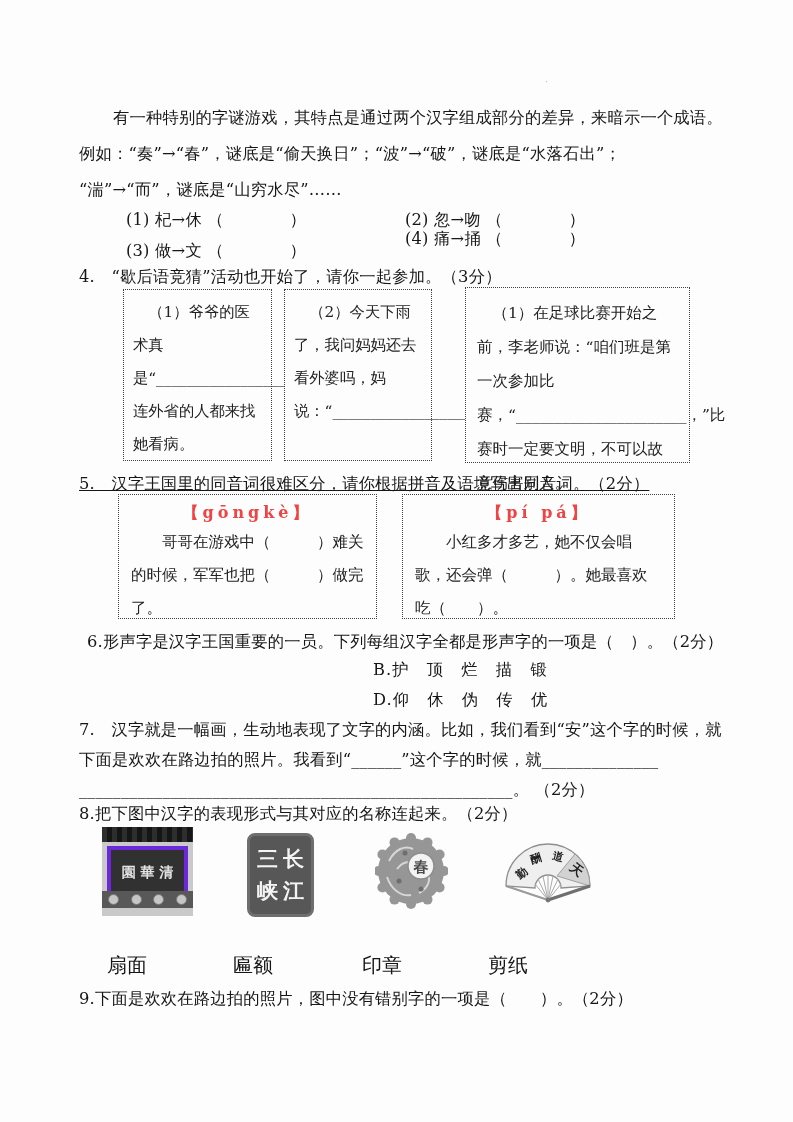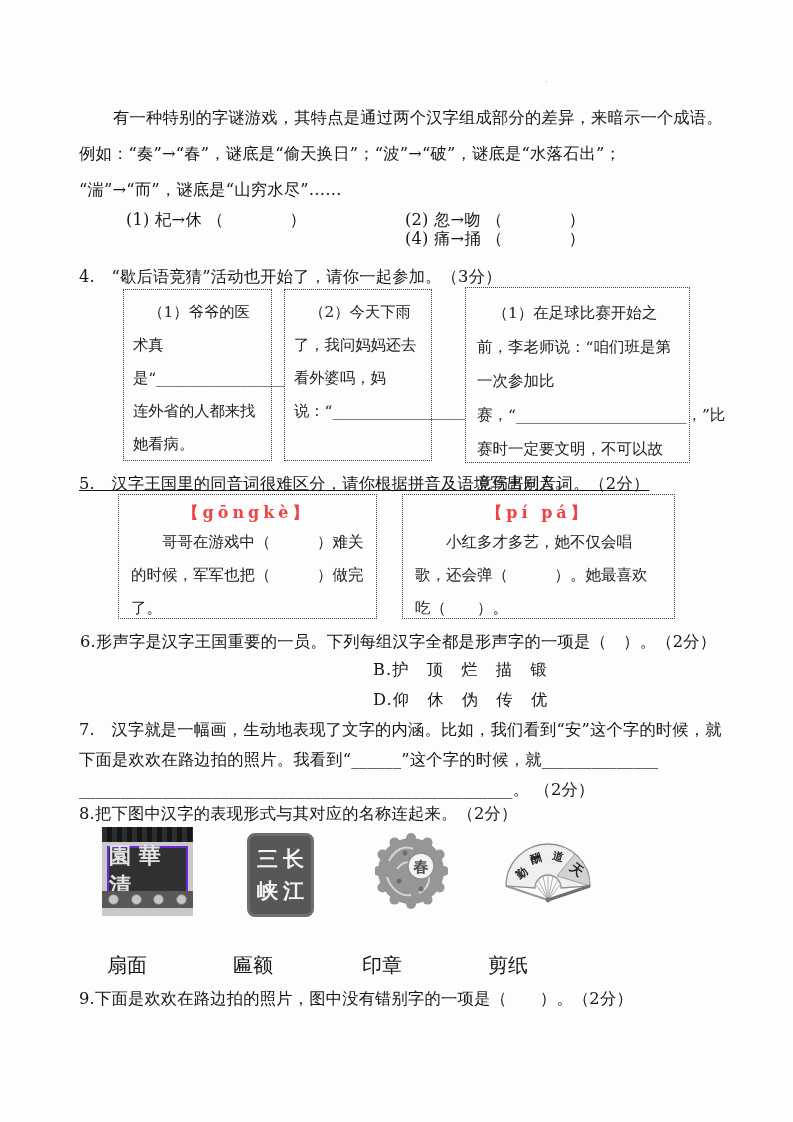--- a/index.html
+++ b/index.html
@@ -16,22 +16,22 @@
   .boxtext3{font-size:15.5px;line-height:34px;padding:8px 11px 4px 11px;text-indent:1em;color:#222;}
   .pinyin{display:block;text-align:center;font-weight:600;font-size:16px;letter-spacing:4px;margin-top:8px;color:#ef4444;}
   .sbody{font-size:15.5px;line-height:33px;padding:2px 12px 0 12px;text-indent:2em;color:#222;}
   .opt{position:absolute;font-size:16.3px;white-space:nowrap;letter-spacing:1px;}
   .lbl{position:absolute;font-size:20px;white-space:nowrap;}
   
   .plaque{position:absolute;background:#c9c9c9;overflow:hidden;}
   .plaque .roof{position:absolute;top:0;left:0;right:0;height:15px;
     background:repeating-linear-gradient(90deg,#2e2e2e 0 5px,#161616 5px 10px);}
   .plaque .board{position:absolute;top:19px;left:5px;right:5px;height:45px;
-    background:#313131;border:2px solid #6d28d9;display:flex;align-items:center;
-    justify-content:center;gap:7px;color:#e3e3e3;font-size:22px;font-weight:bold;}
+    background:#313131;border:4px solid #6d28d9;display:flex;align-items:center;
+    justify-content:center;gap:7px;color:#e3e3e3;font-size:14px;font-weight:bold;}
   .plaque .beam{position:absolute;bottom:8px;left:0;right:0;height:17px;background:#585858;
     display:flex;justify-content:space-around;align-items:center;}
   .plaque .knob{width:11px;height:11px;border-radius:50%;background:#c6c6c6;border:1px solid #777;box-sizing:border-box;}
   
   .seal{position:absolute;background:#575757;border:3px solid #6e6e6e;border-radius:8px;
     box-sizing:border-box;display:flex;flex-wrap:wrap;align-content:center;justify-content:center;
     padding:2px;}
   .seal span{width:46%;text-align:center;color:#f4f4f4;font-size:21px;font-weight:bold;line-height:32px;}
 </style>
 </head>
@@ -48,20 +48,25 @@
   <div class="line" style="left:126px;top:209px;">
     <span>(1)</span>
     <span>杞→休</span>
     <span>（　　　　）</span>
   </div>
   <div class="line" style="left:405px;top:209px;">
     <span>(2)</span>
     <span>忽→吻</span>
     <span>（　　　　）</span>
   </div>
+  <div class="line" style="left:126px;top:240px;">
+    <span>(3)</span>
+    <span>做→文</span>
+    <span>（　　　　）</span>
+  </div>
   <div class="line" style="left:405px;top:228px;">
     <span>(4)</span>
     <span>痛→捅</span>
     <span>（　　　　）</span>
   </div>
 
   <div class="line" style="left:79px;top:266px;">4.　“歇后语竞猜”活动也开始了，请你一起参加。（3分）</div>
   <div class="dotted" style="left:123px;top:289px;width:149px;height:172px;">
     <div class="boxtext">（1）爷爷的医术真是“______________________”！连外省的人都来找她看病。</div>
   </div>
@@ -75,21 +80,21 @@
   <div class="line" style="left:79px;top:473px;text-decoration:underline;">5.　汉字王国里的同音词很难区分，请你根据拼音及语境写出同音词。（2分）</div>
   <div class="dotted" style="left:118px;top:494px;width:259px;height:125px;">
     <span class="pinyin">【gōngkè】</span>
     <div class="sbody">哥哥在游戏中（　　　）难关的时候，军军也把（　　　）做完了。</div>
   </div>
   <div class="dotted" style="left:402px;top:494px;width:273px;height:125px;">
     <span class="pinyin">【pí pá】</span>
     <div class="sbody">小红多才多艺，她不仅会唱歌，还会弹（　　　）。她最喜欢吃（　　）。</div>
   </div>
 
-  <div class="line" style="left:80px;top:631px;">6.形声字是汉字王国重要的一员。下列每组汉字全都是形声字的一项是（　）。（2分）</div>
+  <div class="line" style="left:87px;top:631px;">6.形声字是汉字王国重要的一员。下列每组汉字全都是形声字的一项是（　）。（2分）</div>
   <div class="opt" style="left:373px;top:659px;">
     <span>B.</span><span>护　顶　烂　描　锻</span>
   </div>
   <div class="opt" style="left:373px;top:689px;">
     <span>D.</span><span>仰　休　伪　传　优</span>
   </div>
 
   <div class="line" style="left:79px;top:719px;">7.　汉字就是一幅画，生动地表现了文字的内涵。比如，我们看到“安”这个字的时候，就</div>
   <div class="line" style="left:79px;top:749px;">下面是欢欢在路边拍的照片。我看到“______”这个字的时候，就______________</div>
   <div class="line" style="left:79px;top:779px;">____________________________________________________。 （2分）</div>

